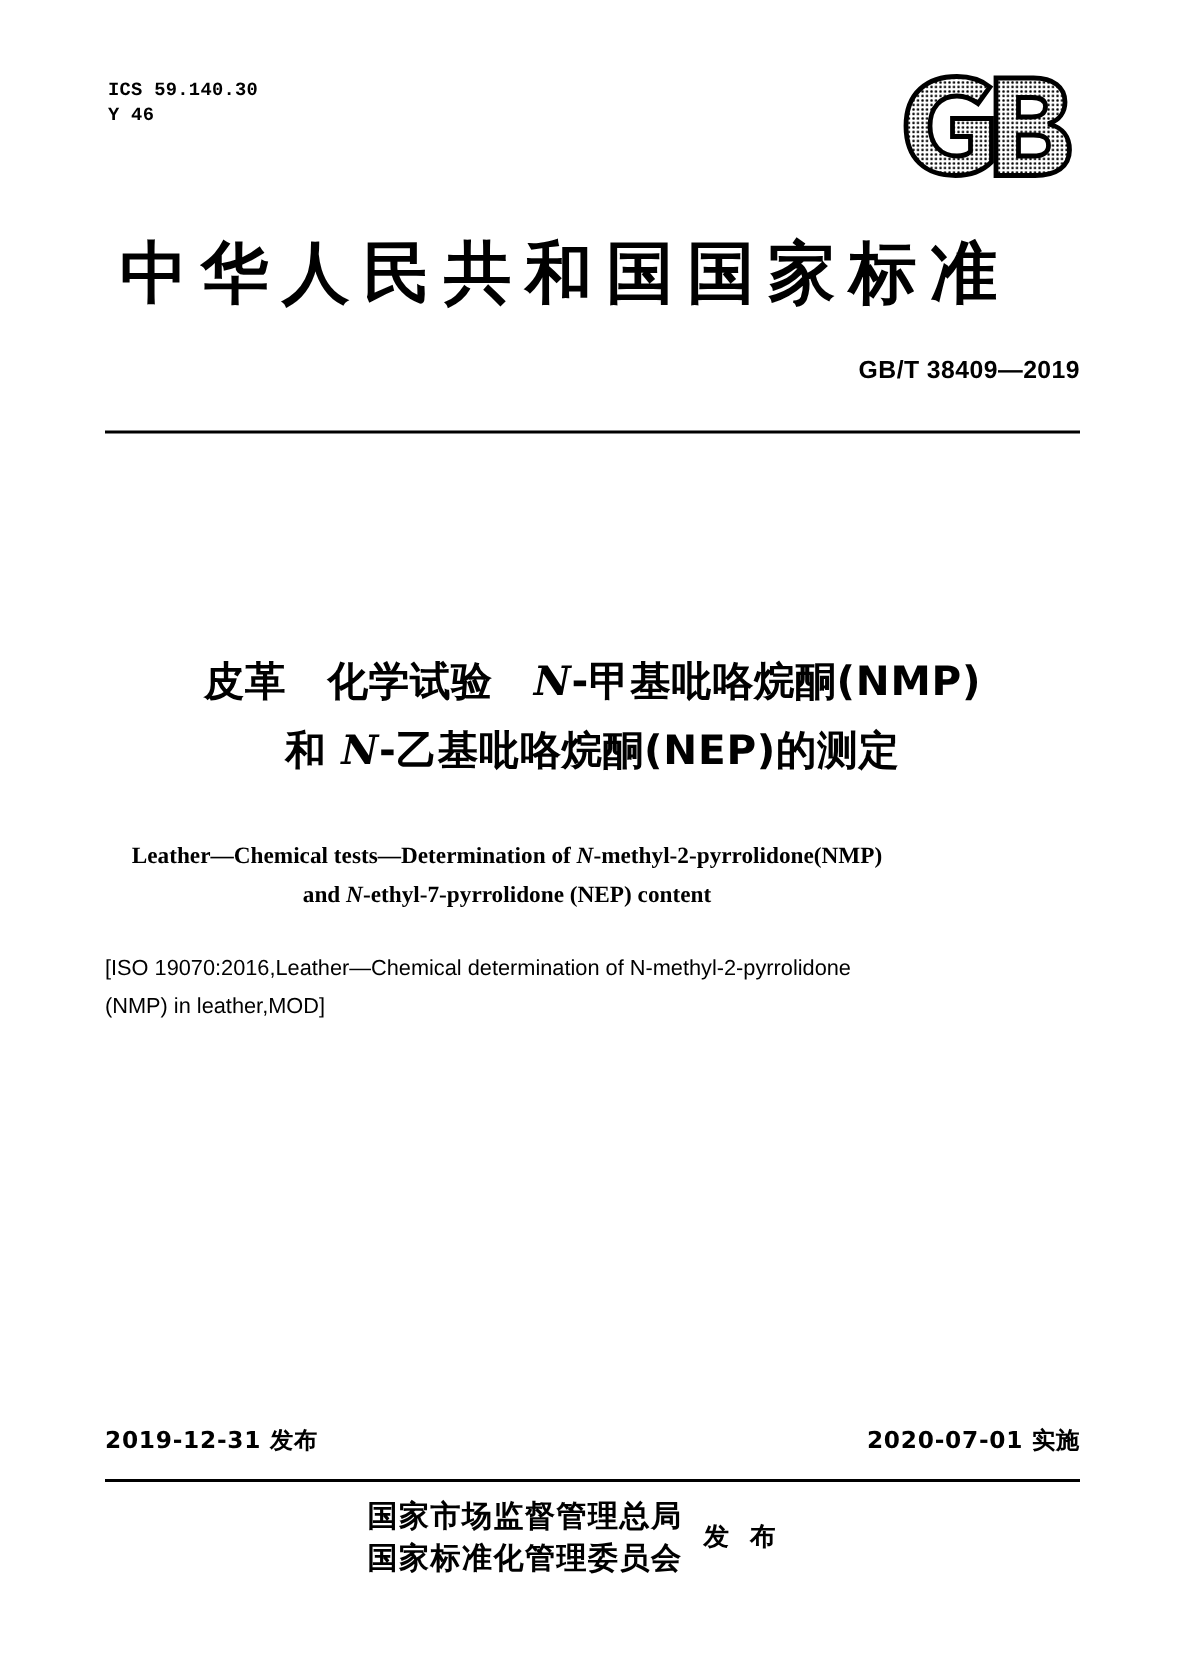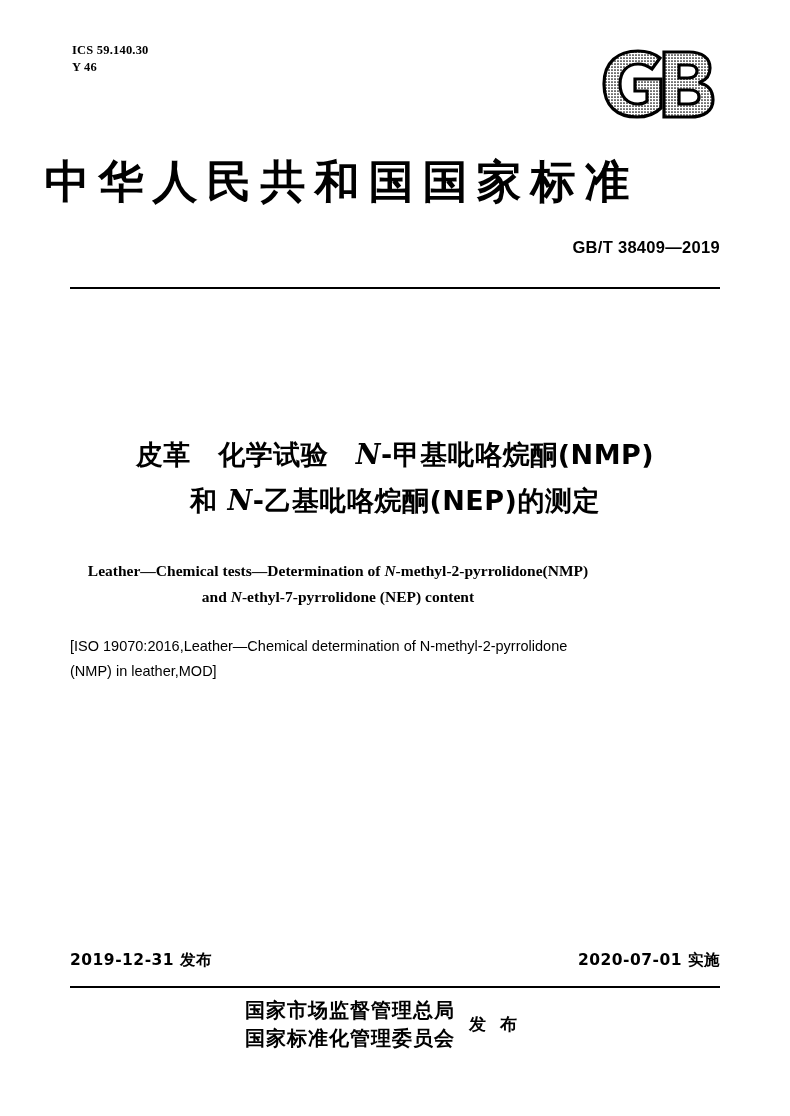--- a/index.html
+++ b/index.html
@@ -21,22 +21,22 @@
     left: 0; top: 0;
     width: 790px;
     height: 1116px;
     background: #ffffff;
   }
 
   
   .ics-block {
     position: absolute;
     left: 72px;
-    top: 42px;
-    font-family: Liberation Serif, serif;
+    top: 52px;
+    font-family: Liberation Mono, monospace;
     font-weight: bold;
     font-size: 12.5px;
     line-height: 17px;
     letter-spacing: 0.2px;
   }
   .ics-block div { white-space: nowrap; }
 
   
   .gb-logo {
     position: absolute;
@@ -46,21 +46,21 @@
     height: 72px;
   }
   .gb-logo svg { display: block; }
 
   
   .national-title {
     position: absolute;
     left: 0;
     top: 152px;
     width: 674px;
-    text-align: center;
+    text-align: right;
     font-family: "DejaVu Sans", sans-serif;
     font-weight: bold;
     font-size: 45px;
     letter-spacing: 9px;
     text-indent: 9px;
     white-space: nowrap;
   }
 
   
   .std-number {

